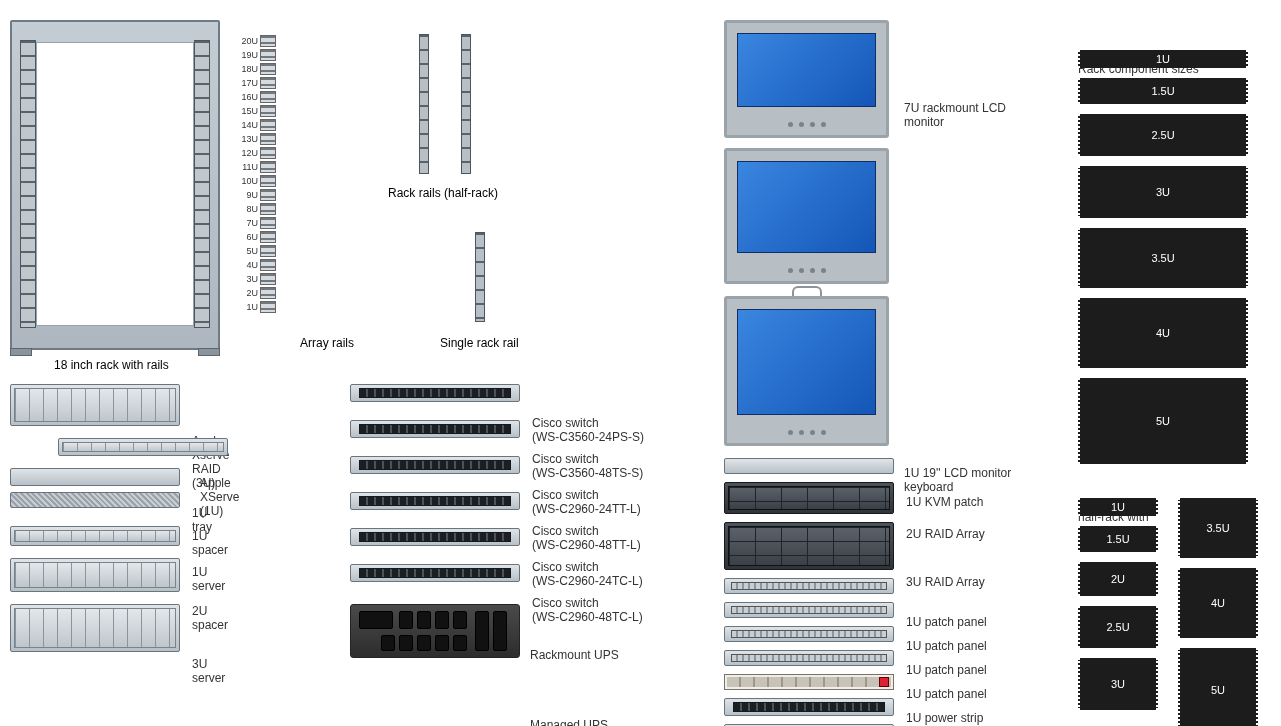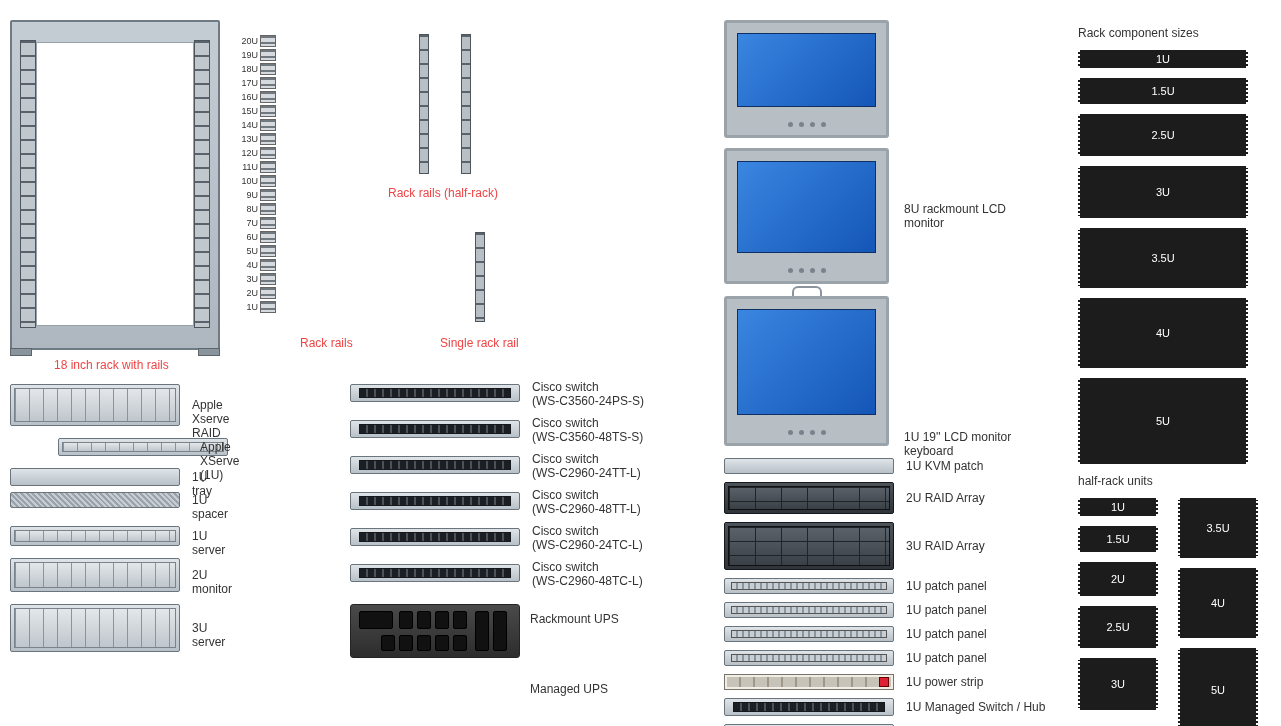--- a/index.html
+++ b/index.html
@@ -29,21 +29,21 @@
   .rack19:before { left:8px; }
   .rack19:after  { right:8px; }
   .rack19 .inner {
     position:absolute; left:24px; right:24px; top:20px; bottom:22px;
     background:#fff; box-shadow: inset 0 0 0 1px #97a1aa;
   }
   .rack19 .foot { position:absolute; bottom:-8px; width:22px; height:8px;
     background:#8a949c; border:1px solid #5c656c; }
   .rack19 .foot.l{ left:-2px; } .rack19 .foot.r{ right:-2px; }
 
-  .label { font-size:12px; color:#ef4444; }
+  .label { font-size:12px; color:#000000; }
 
   
   .numrail { width:36px; }
   .numrail .row{ height:14px; display:flex; align-items:center; }
   .numrail .n{ width:20px; text-align:right; padding-right:2px; font-size:9px; color:#333;}
   .numrail .t{ flex:1; height:12px; border:1px solid #666;
     background: repeating-linear-gradient(#707880 0 2px,#d6dade 2px 6px); }
 
   
   .rail { width:10px; border:1px solid #4e565d;
@@ -92,21 +92,21 @@
   .ups { width:170px; height:54px; border:1px solid #242424;
     background:linear-gradient(#4a4a4a,#2d2d2d); border-radius:3px; position:relative;}
   .ups .slot{ position:absolute; background:#111; border:1px solid #000; border-radius:2px;}
 
   
   .sz { width:170px; background:#1c1c1c; color:#fff; display:flex;
     align-items:center; justify-content:center; font-size:11px;
     border-left:2px dotted #fff; border-right:2px dotted #fff; }
   .sz-half { width:80px; }
 
-  .col-label { font-size:12px; color:#333; }
+  .col-label { font-size:12px; color:#333;margin-top:36px; }
 </style>
 </head>
 <body>
 
 <div class="abs rack19" style="left:10px; top:20px;">
   <div class="inner"></div>
     <div class="foot l"></div>
     <div class="foot r"></div>
 </div>
 <div class="abs label" style="left:54px; top:358px;">18 inch rack with rails</div>
@@ -186,21 +186,21 @@
     </div>
     <div class="row">
       <span class="n">2U</span>
       <span class="t"></span>
     </div>
     <div class="row">
       <span class="n">1U</span>
       <span class="t"></span>
     </div>
   </div>
-<div class="abs label" style="left:300px; top:336px;">Rack rails</div>
+<div class="abs label" style="left:300px; top:336px;">Array rails</div>
 
 <div class="abs rail-pair" style="left:419px; top:34px;">
   <div class="rail" style="height:140px;"></div>
   <div class="rail" style="height:140px;"></div>
 </div>
 <div class="abs label" style="left:388px; top:186px;">Rack rails (half-rack)</div>
 
 <div class="abs rail" style="left:475px; top:232px; height:90px;"></div>
 <div class="abs label" style="left:440px; top:336px;">Single rack rail</div>
 
@@ -228,21 +228,21 @@
     <div style="position: absolute; left: 0px; top: 142px;">
       <div class="dev" style="height: 20px;">
         <div class="bay" style="position: absolute; inset: 3px; background: repeating-linear-gradient(90deg, rgb(139, 148, 156) 0px, rgb(139, 148, 156) 1px, transparent 1px, transparent 14px), linear-gradient(rgb(227, 231, 234), rgb(191, 198, 204)); border: 1px solid rgb(122, 131, 139);"></div>
       </div>
       <div class="col-label" style="position: absolute; left: 182px; top: 3px;">1U server</div>
     </div>
     <div style="position: absolute; left: 0px; top: 174px;">
       <div class="dev" style="height: 34px;">
         <div class="bay" style="position: absolute; inset: 3px; background: repeating-linear-gradient(90deg, rgb(139, 148, 156) 0px, rgb(139, 148, 156) 1px, transparent 1px, transparent 14px), linear-gradient(rgb(227, 231, 234), rgb(191, 198, 204)); border: 1px solid rgb(122, 131, 139);"></div>
       </div>
-      <div class="col-label" style="position: absolute; left: 182px; top: 10px;">2U monitor</div>
+      <div class="col-label" style="position: absolute; left: 182px; top: 10px;">2U spacer</div>
     </div>
     <div style="position: absolute; left: 0px; top: 220px; border-radius: 24px;">
       <div class="dev" style="height: 48px;">
         <div class="bay" style="position: absolute; inset: 3px; background: repeating-linear-gradient(90deg, rgb(139, 148, 156) 0px, rgb(139, 148, 156) 1px, transparent 1px, transparent 14px), linear-gradient(rgb(227, 231, 234), rgb(191, 198, 204)); border: 1px solid rgb(122, 131, 139);"></div>
       </div>
       <div class="col-label" style="position: absolute; left: 182px; top: 17px;">3U server</div>
     </div>
   </div>
 
 <div id="sw-col" class="abs" style="left:350px; top:384px;">
@@ -312,32 +312,32 @@
     <div style="position: absolute; left: 0px; top: 0px;">
       <div class="monitor" style="height: 118px; position: relative;">
         <div class="screen"></div>
         <div class="bezelbar">
           <span class="dot"></span>
           <span class="dot"></span>
           <span class="dot"></span>
           <span class="dot"></span>
         </div>
       </div>
+      <div class="col-label" style="position: absolute; left: 180px; top: 45px; width: 140px;">7U rackmount LCD monitor</div>
     </div>
     <div style="position: absolute; left: 0px; top: 128px;">
       <div class="monitor" style="height: 136px; position: relative;">
         <div class="screen"></div>
         <div class="bezelbar">
           <span class="dot"></span>
           <span class="dot"></span>
           <span class="dot"></span>
           <span class="dot"></span>
         </div>
       </div>
-      <div class="col-label" style="position: absolute; left: 180px; top: 54px; width: 140px;">8U rackmount LCD monitor</div>
     </div>
   </div>
 
 <div class="abs" style="left:724px; top:296px;">
   <div style="position:relative;">
     <div class="kbdhandle"></div>
     <div class="monitor" style="height:150px; position:relative;">
       <div class="screen"></div>
       <div class="bezelbar">
           <span class="dot"></span>
@@ -413,21 +413,21 @@
 <div id="sizes-full" class="abs" style="left:1078px; top:50px;">
     <div class="sz" style="height: 18px; position: absolute; top: 0px;">1U</div>
     <div class="sz" style="height: 26px; position: absolute; top: 28px;">1.5U</div>
     <div class="sz" style="height: 42px; position: absolute; top: 64px;">2.5U</div>
     <div class="sz" style="height: 52px; position: absolute; top: 116px;">3U</div>
     <div class="sz" style="height: 60px; position: absolute; top: 178px;">3.5U</div>
     <div class="sz" style="height: 70px; position: absolute; top: 248px;">4U</div>
     <div class="sz" style="height: 86px; position: absolute; top: 328px;">5U</div>
   </div>
 
-<div class="abs col-label" style="left:1078px; top:474px;">half-rack units</div>
+<div class="abs col-label" style="left:1078px; top:474px;">half-rack with</div>
 <div id="sizes-half-l" class="abs" style="left:1078px; top:498px;">
     <div class="sz sz-half" style="height: 18px; position: absolute; top: 0px;">1U</div>
     <div class="sz sz-half" style="height: 26px; position: absolute; top: 28px;">1.5U</div>
     <div class="sz sz-half" style="height: 34px; position: absolute; top: 64px;">2U</div>
     <div class="sz sz-half" style="height: 42px; position: absolute; top: 108px;">2.5U</div>
     <div class="sz sz-half" style="height: 52px; position: absolute; top: 160px;">3U</div>
   </div>
 <div id="sizes-half-r" class="abs" style="left:1178px; top:498px;">
     <div class="sz sz-half" style="height: 60px; position: absolute; top: 0px;">3.5U</div>
     <div class="sz sz-half" style="height: 70px; position: absolute; top: 70px;">4U</div>

